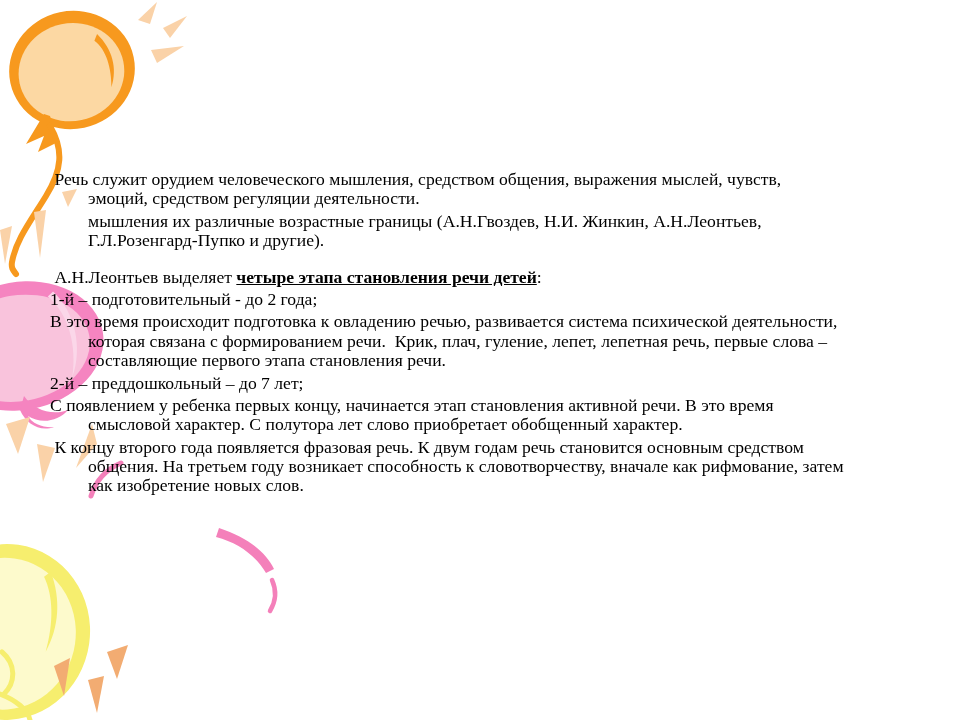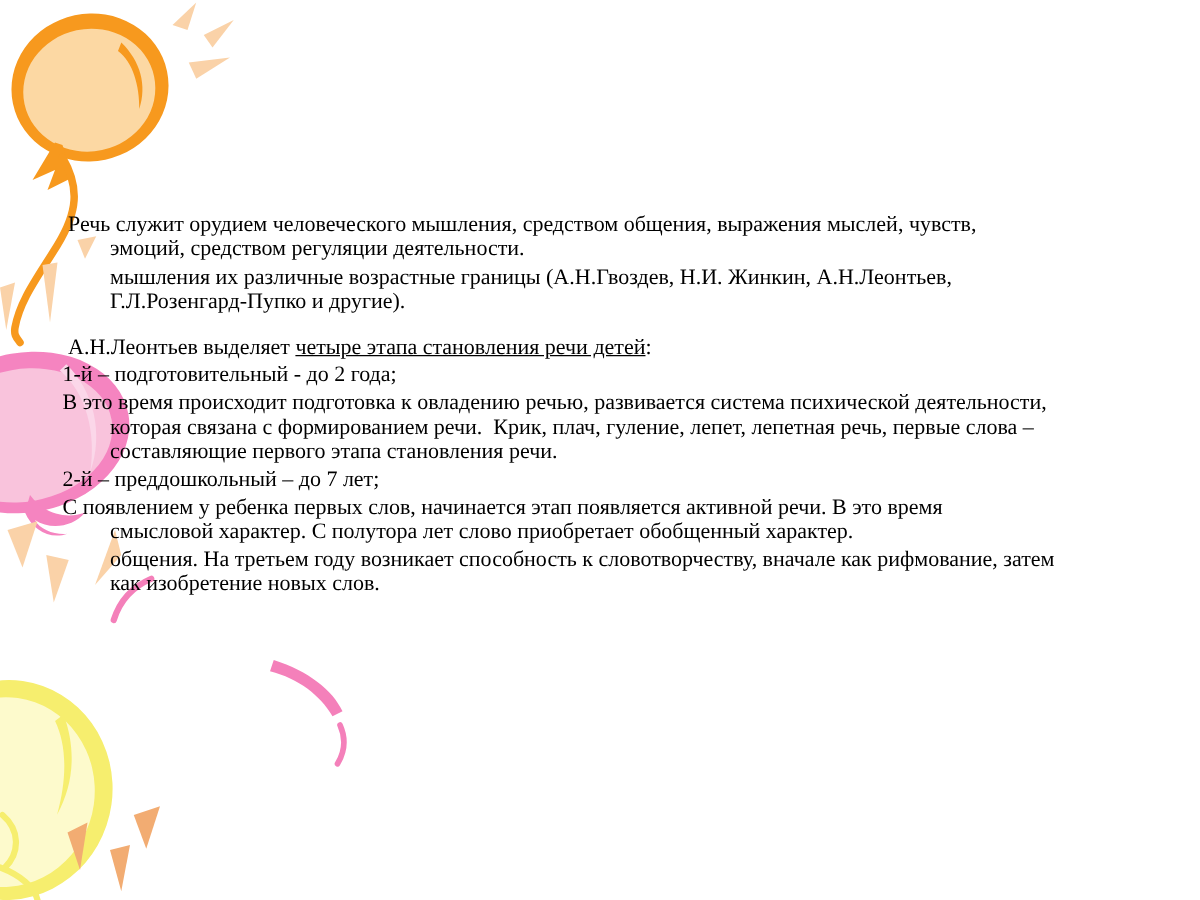--- a/index.html
+++ b/index.html
@@ -13,21 +13,21 @@
   .text-block {
     position: absolute; left: 50px; top: 170px; width: 880px;
     color: #000000; font-size: 17.6px;
   }
   .para { margin: 0 0 3px 0; }
   .para.gap-before { margin-top: 17px; }
   .line { white-space: pre; height: 19.4px; line-height: 19.4px; }
   .line.cont { padding-left: 38px; }
   .s-n { font-weight: normal; text-align: right; }
   .s-b { font-weight: normal; margin-top: 26px; }
-  .s-bu { font-weight: normal; text-decoration: underline; }
+  .s-bu { font-weight: bold; text-decoration: underline; }
 </style>
 </head>
 <body>
 
 <div class="slide">
 
   <svg class="deco" viewBox="0 0 960 720" xmlns="http://www.w3.org/2000/svg">
 
     <g>
       <g transform="rotate(-12 72 70)">
@@ -106,22 +106,23 @@
       </div>
       <div class="para">
         <div class="line first"><span class="s-n">В это время происходит подготовка к овладению речью, развивается система психической деятельности,</span></div>
         <div class="line cont"><span class="s-n">которая связана с формированием речи.  Крик, плач, гуление, лепет, лепетная речь, первые слова –</span></div>
         <div class="line cont"><span class="s-n">составляющие первого этапа становления речи.</span></div>
       </div>
       <div class="para">
         <div class="line first"><span class="s-b">2-й – преддошкольный – до 7 лет</span><span class="s-n">;</span></div>
       </div>
       <div class="para">
-        <div class="line first"><span class="s-n">С появлением у ребенка первых слов, начинается этап появляется активной речи. В это время</span></div>
+        <div class="line first"><span class="s-n">С появлением у ребенка первых концу, начинается этап становления активной речи. В это время</span></div>
         <div class="line cont"><span class="s-n">смысловой характер. С полутора лет слово приобретает обобщенный характер.</span></div>
       </div>
       <div class="para">
+        <div class="line first"><span class="s-n"> К концу второго года появляется фразовая речь. К двум годам речь становится основным средством</span></div>
         <div class="line cont"><span class="s-n">общения. На третьем году возникает способность к словотворчеству, вначале как рифмование, затем</span></div>
         <div class="line cont"><span class="s-n">как изобретение новых слов.</span></div>
       </div>
     </div>
 
 </div>
 
 </body></html>

